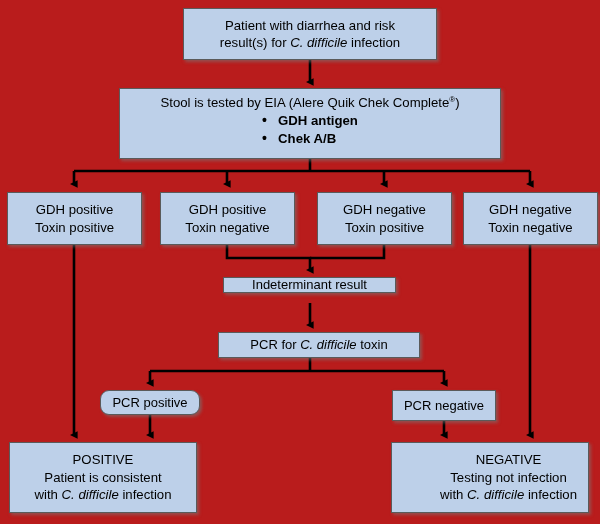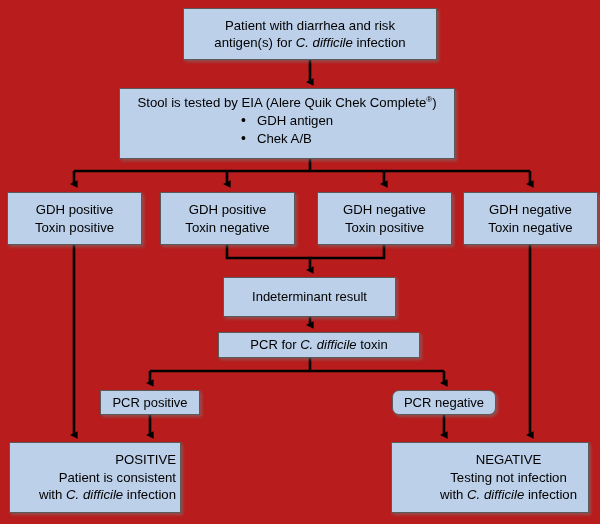--- a/index.html
+++ b/index.html
@@ -62,20 +62,21 @@
     position: absolute;
     left: 0;
     top: -1px;
     font-size: 14px;
   }
   .bullet-wrap {
     display: flex;
     justify-content: center;
     width: 100%;
     margin-top: 1px;
+    font-weight: bold;
   }
   i.sp { font-style: italic; }
   sup.reg { font-size: 8px; vertical-align: super; }
 </style>
 </head>
 <body>
 
 <div id="canvas">
 
   <svg class="links" viewBox="0 0 600 524">
@@ -110,24 +111,24 @@
       <path d="M150,371 L150,383" marker-end="url(#arrow)"></path>
       <path d="M444,371 L444,383" marker-end="url(#arrow)"></path>
 
       <path d="M150,415 L150,435" marker-end="url(#arrow)"></path>
       <path d="M444,415 L444,435" marker-end="url(#arrow)"></path>
     </g>
   </svg>
 
   <div class="node" style="left:183px; top:8px; width:254px; height:52px;">
     <span class="line">Patient with diarrhea and risk</span>
-    <span class="line"><span>antigen(s) for </span><i class="sp">C. difficile</i><span> infection</span></span>
+    <span class="line"><span>result(s) for </span><i class="sp">C. difficile</i><span> infection</span></span>
   </div>
 
-  <div class="node" style="left:119px; top:88px; width:336px; height:71px; justify-content:flex-start; padding-top:5px;">
+  <div class="node" style="left:119px; top:88px; width:382px; height:71px; justify-content:flex-start; padding-top:5px;">
     <span class="line"><span>Stool is tested by EIA (Alere Quik Chek Complete</span><sup class="reg">®</sup><span>)</span></span>
     <div class="bullet-wrap">
       <ul class="bullets">
         <li>GDH antigen</li>
         <li>Chek A/B</li>
       </ul>
     </div>
   </div>
 
   <div class="node" style="left:7px; top:192px; width:135px; height:53px;">
@@ -143,37 +144,37 @@
   <div class="node" style="left:317px; top:192px; width:135px; height:53px;">
     <span class="line">GDH negative</span>
     <span class="line">Toxin positive</span>
   </div>
 
   <div class="node" style="left:463px; top:192px; width:135px; height:53px;">
     <span class="line">GDH negative</span>
     <span class="line">Toxin negative</span>
   </div>
 
-  <div class="node small" style="left:223px; top:277px; width:173px; height:40px;">
+  <div class="node small" style="left:223px; top:277px; width:173px; height:16px;">
     <span class="line">Indeterminant result</span>
   </div>
 
   <div class="node small" style="left:218px; top:332px; width:202px; height:26px;">
     <span class="line"><span>PCR for </span><i class="sp">C. difficile</i><span> toxin</span></span>
   </div>
 
-  <div class="node small" style="left:100px; top:390px; width:100px; height:25px;">
+  <div class="node small" style="left:100px; top:390px; width:100px; height:25px;border-radius:9px;">
     <span class="line">PCR positive</span>
   </div>
 
-  <div class="node small" style="left:392px; top:390px; width:104px; height:25px;border-radius:7px;">
+  <div class="node small" style="left:392px; top:390px; width:104px; height:31px;">
     <span class="line">PCR negative</span>
   </div>
 
-  <div class="node" style="left:9px; top:442px; width:172px; height:71px;align-items:flex-end;">
+  <div class="node" style="left:9px; top:442px; width:188px; height:71px;">
     <span class="line">POSITIVE</span>
     <span class="line">Patient is consistent</span>
     <span class="line"><span>with </span><i class="sp">C. difficile</i><span> infection</span></span>
   </div>
 
   <div class="node" style="left:391px; top:442px; width:198px; height:71px;padding-left:41px;">
     <span class="line">NEGATIVE</span>
     <span class="line">Testing not infection</span>
     <span class="line"><span>with </span><i class="sp">C. difficile</i><span> infection</span></span>
   </div>

